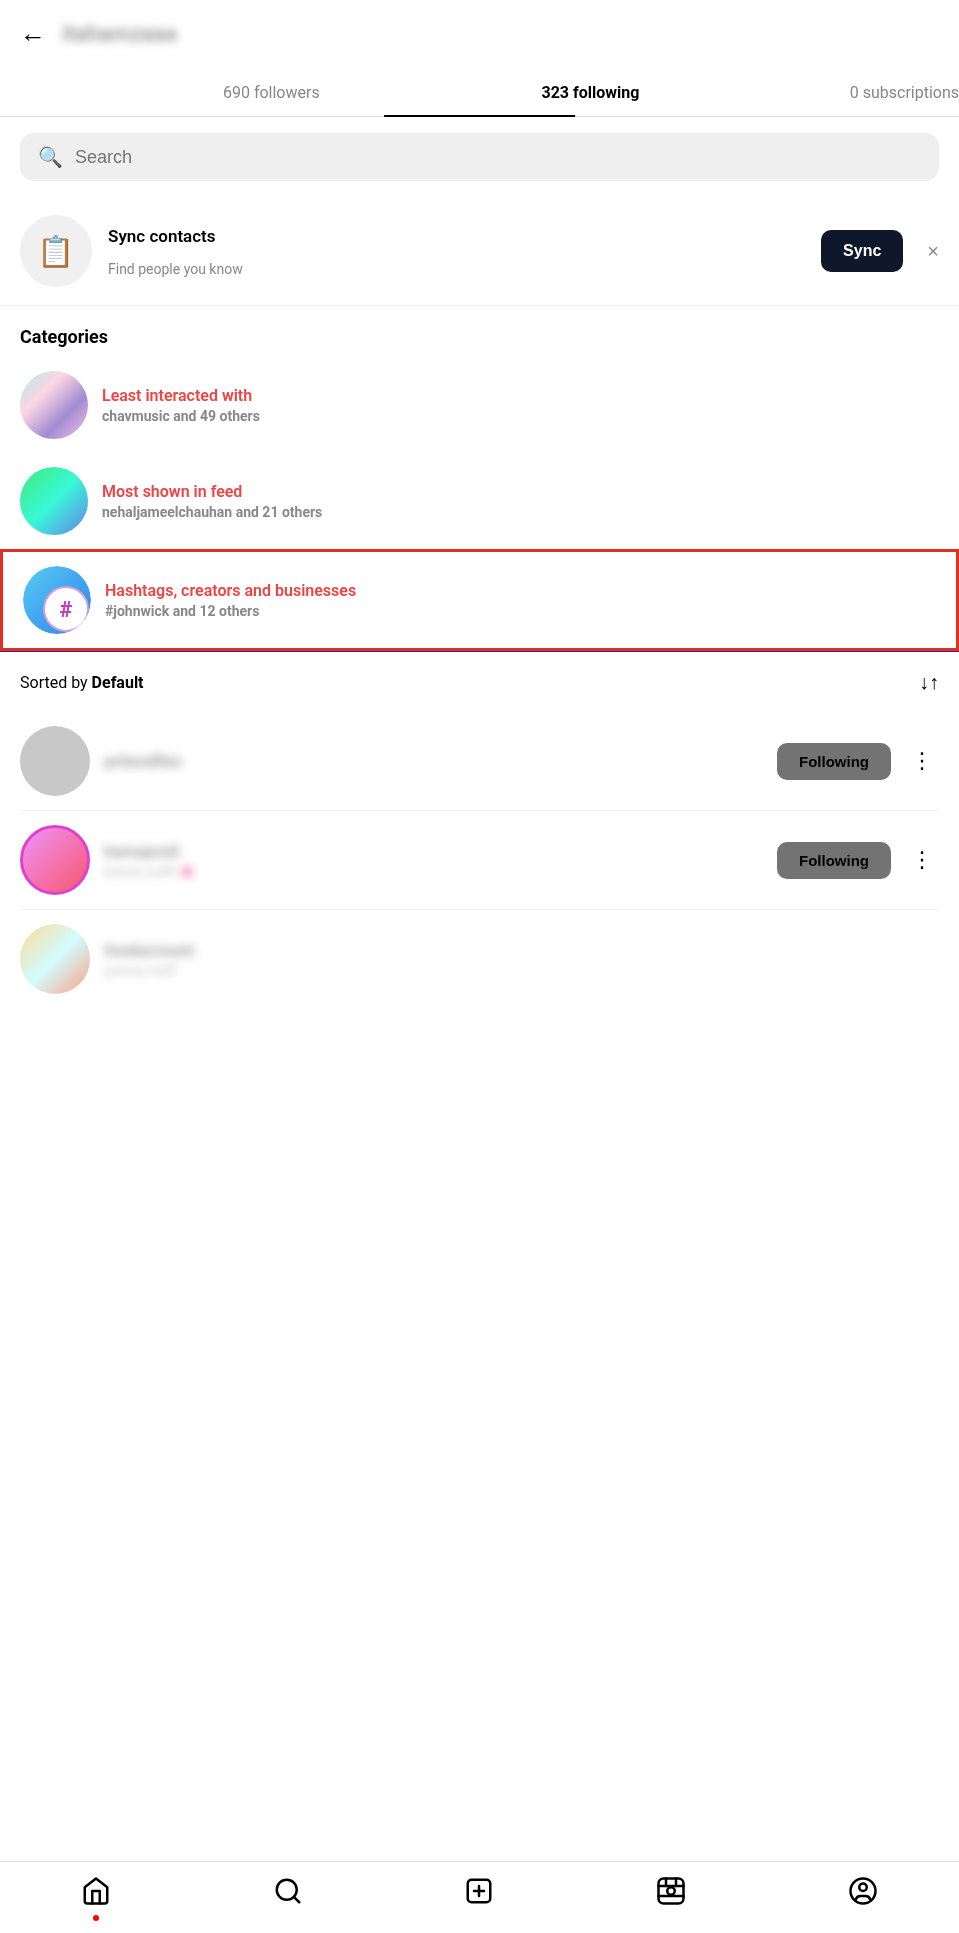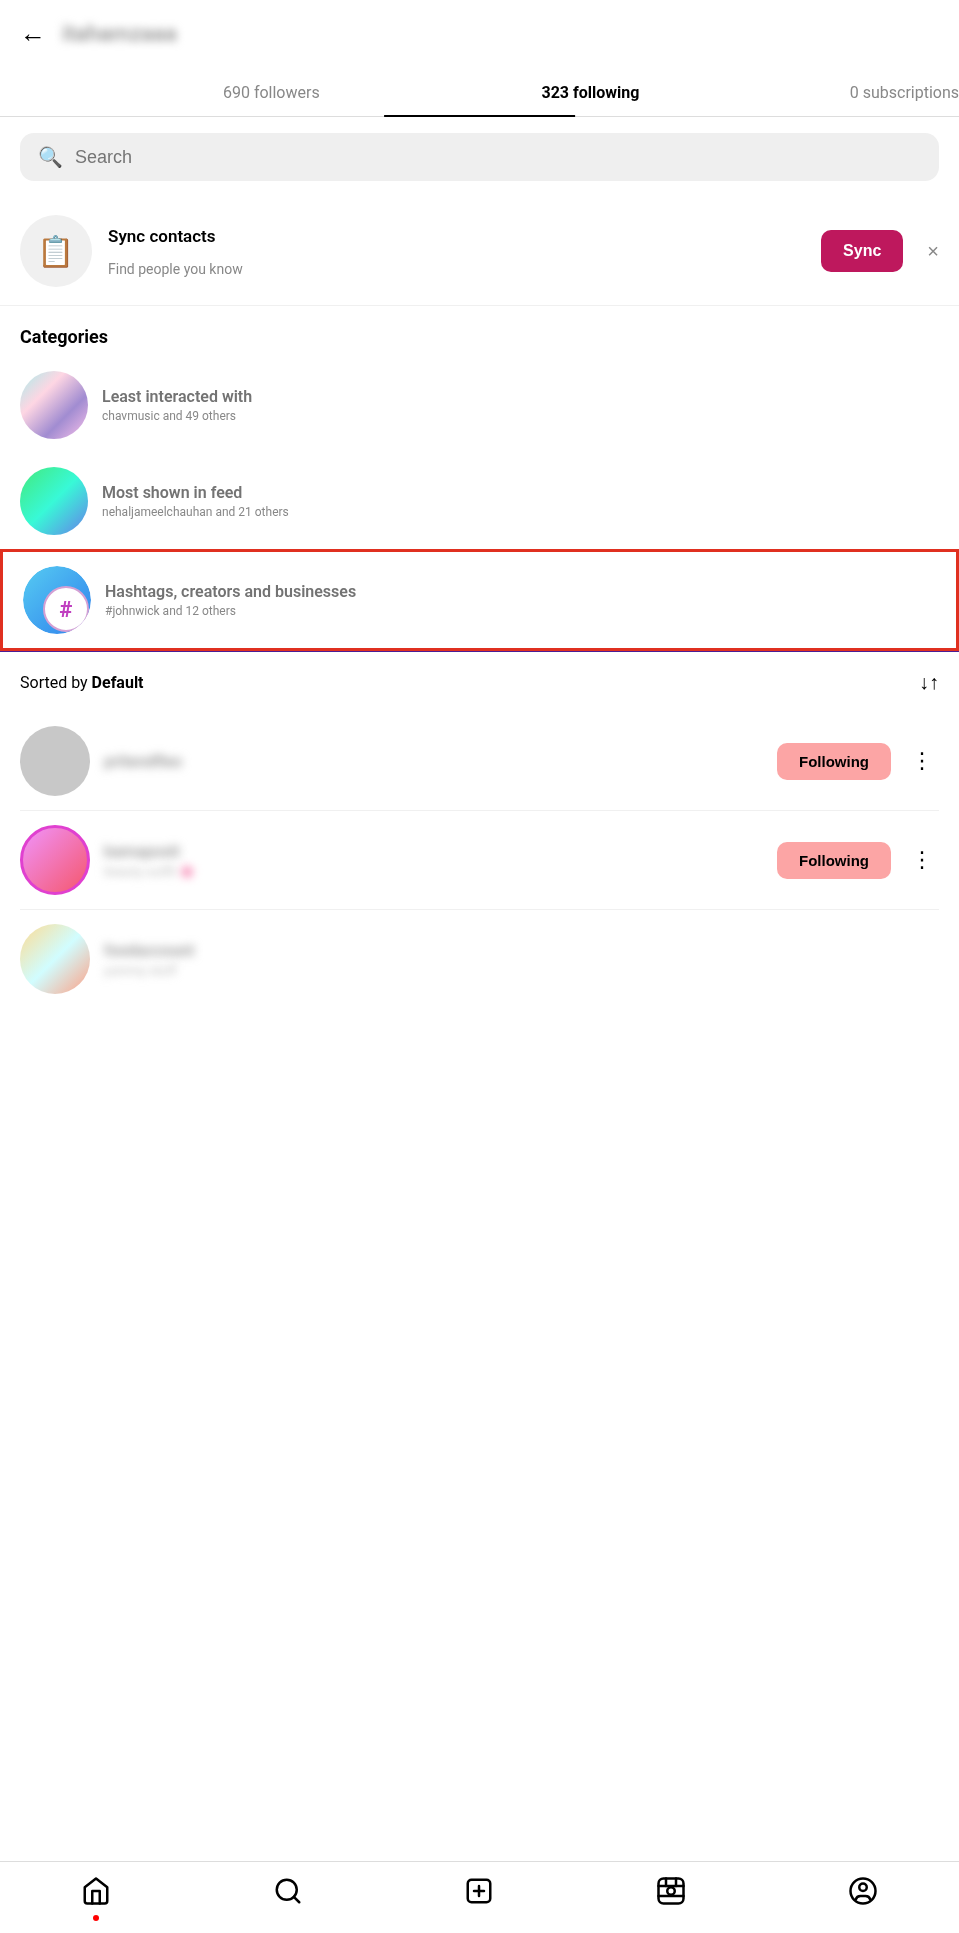--- a/index.html
+++ b/index.html
@@ -118,21 +118,21 @@
       font-size: 17px;
       font-weight: 600;
       color: #000;
     }
     .sync-subtitle {
       font-size: 14px;
       color: #888;
       margin-top: 15px;
     }
     .sync-button {
-      background: #be185d;
+      background: #0f172a;
       color: #fff;
       border: none;
       border-radius: 10px;
       padding: 12px 22px;
       font-size: 16px;
       font-weight: 600;
       cursor: pointer;
       white-space: nowrap;
     }
     .sync-close {
@@ -205,26 +205,27 @@
       font-size: 22px;
       font-weight: 800;
       color: #c040c0;
       z-index: 2;
     }
 
     .cat-info {}
     .cat-label {
       font-size: 16px;
       font-weight: 600;
-      color: #737373;
+      color: #ef4444;
     }
     .cat-sub {
-      font-size: 12px;
+      font-size: 14px;
       color: #888;
       margin-top: 3px;
+      font-weight: bold;
     }
 
     
     .category-highlighted {
       border: 3px solid #e03020;
       border-radius: 0;
       margin: 0;
     }
 
     
@@ -272,21 +273,21 @@
       color: #999;
       filter: blur(5px);
     }
     .user-handle {
       font-size: 13px;
       color: #bbb;
       filter: blur(4px);
       margin-top: 3px;
     }
     .following-btn {
-      background: #fca5a5;
+      background: #737373;
       color: #000;
       border: none;
       border-radius: 10px;
       padding: 10px 22px;
       font-size: 15px;
       font-weight: 700;
       cursor: pointer;
       white-space: nowrap;
     }
     .more-btn {

